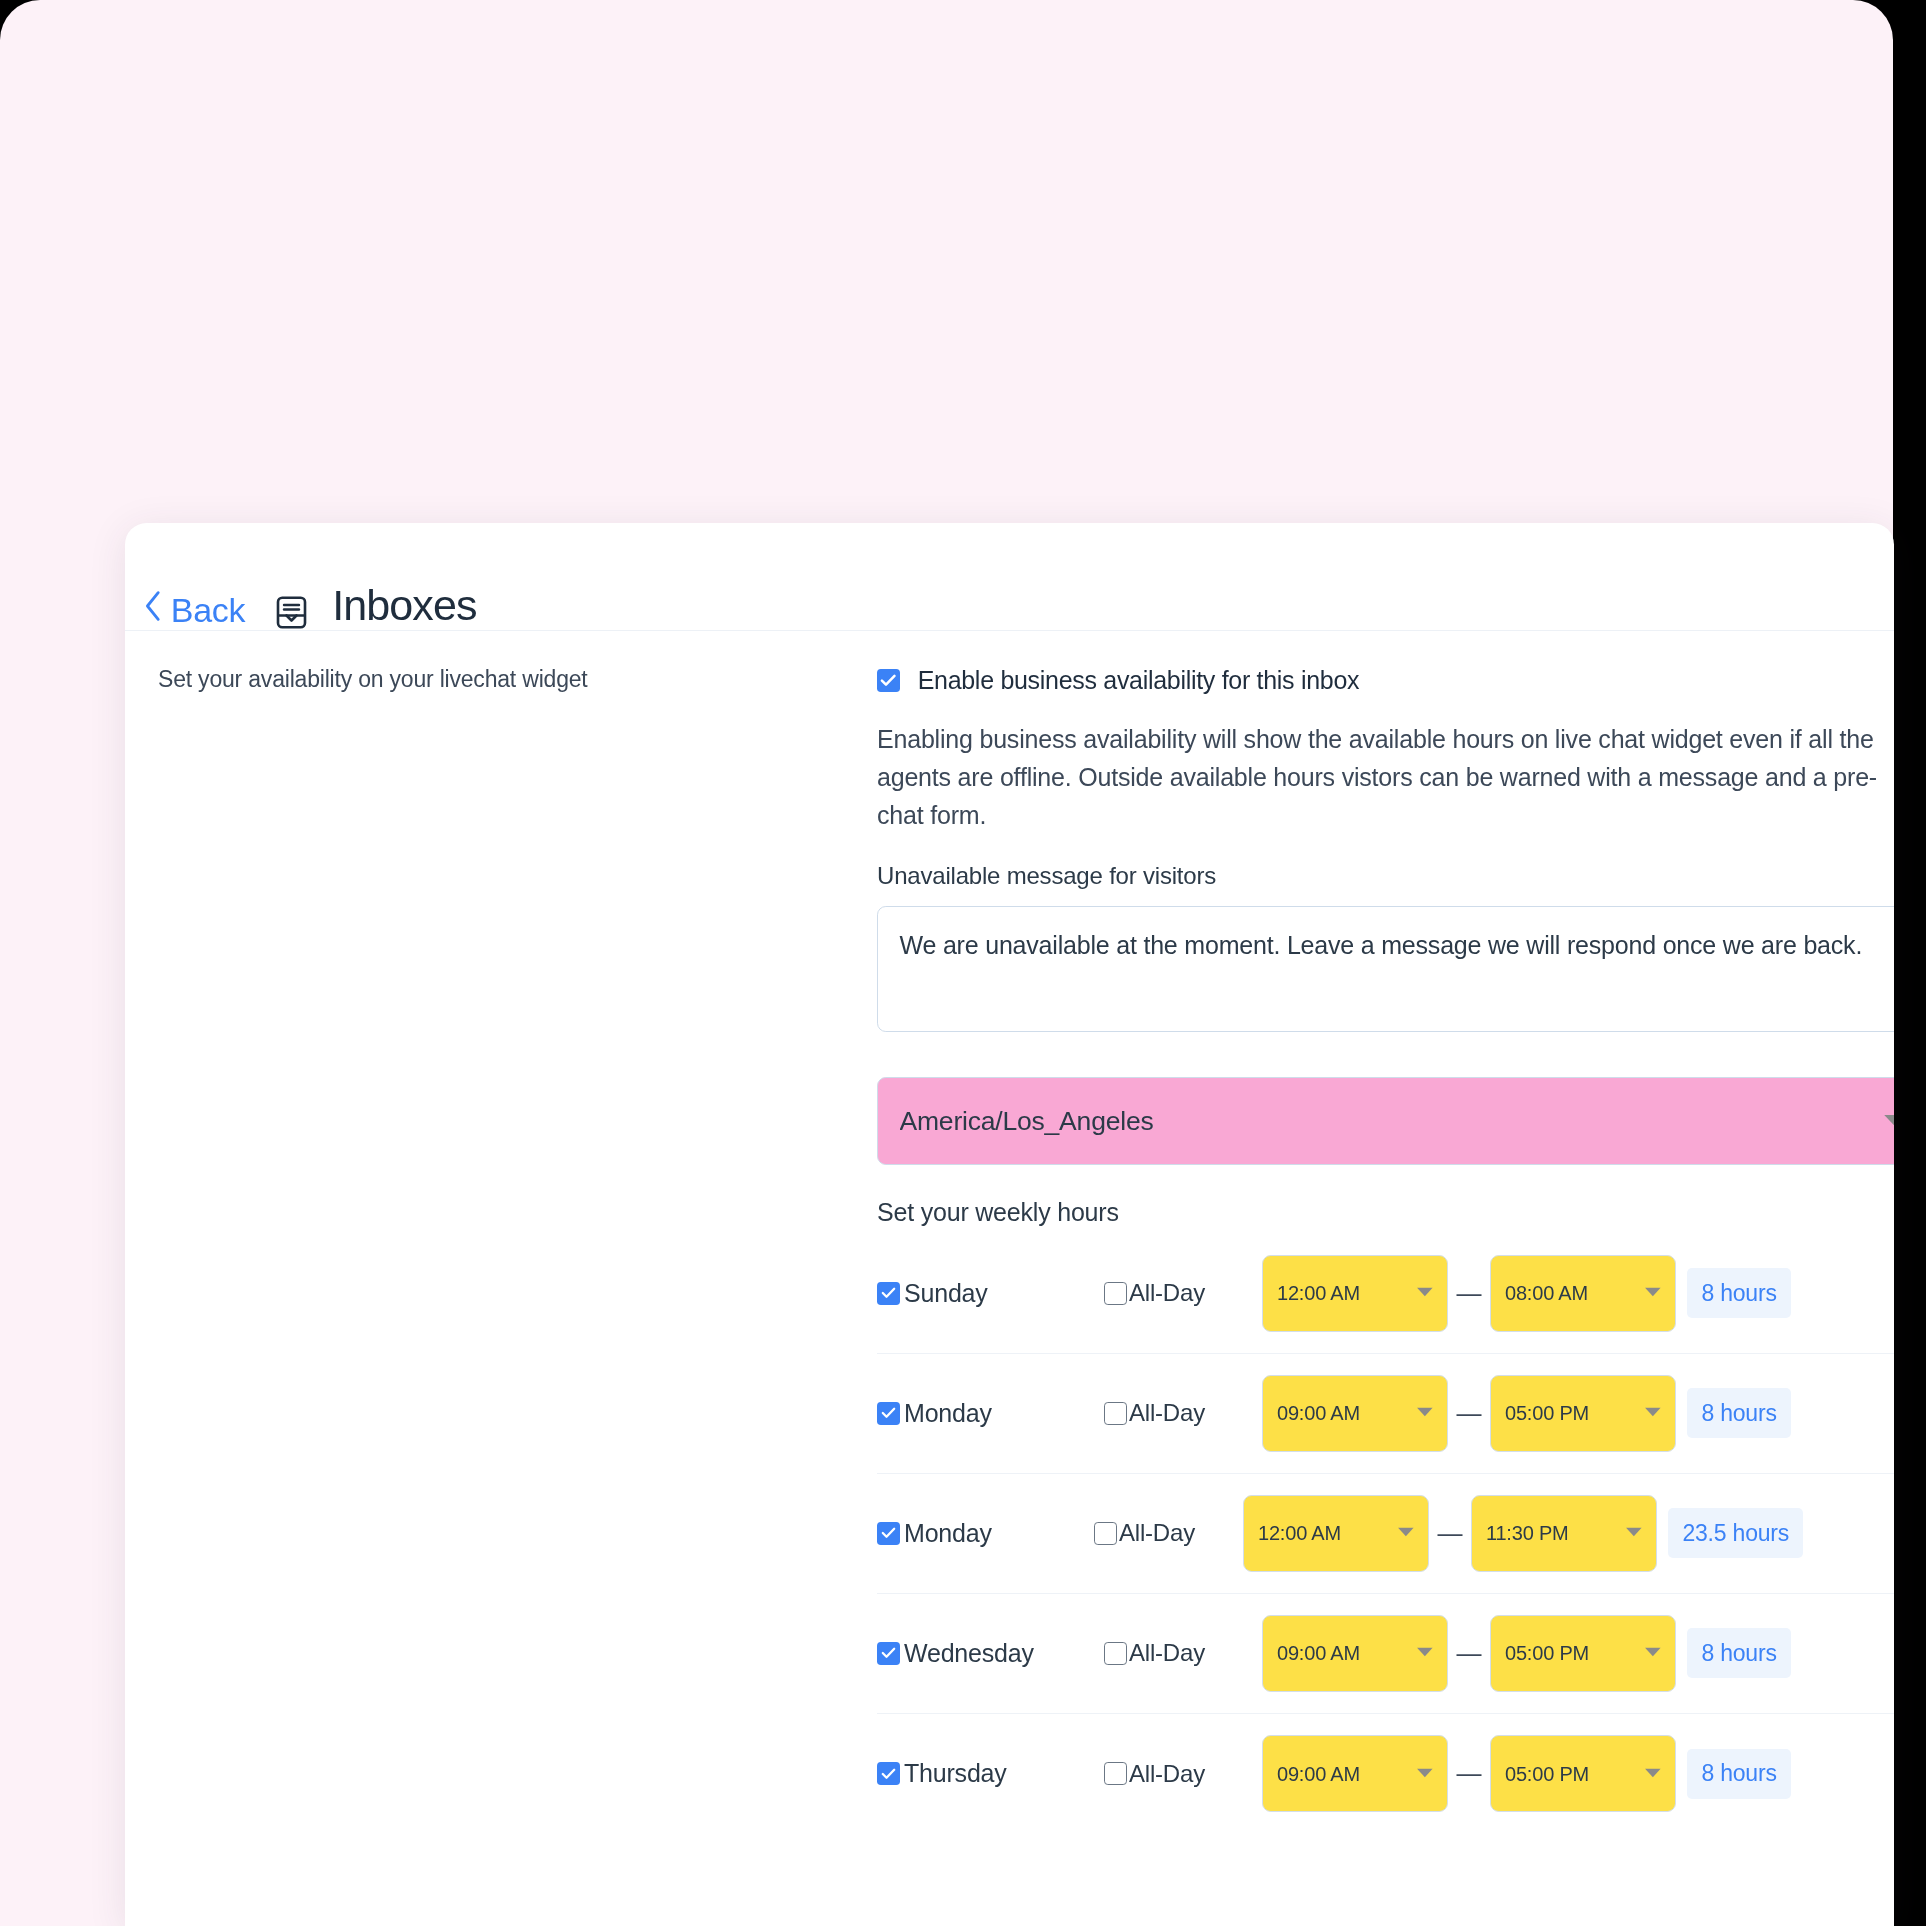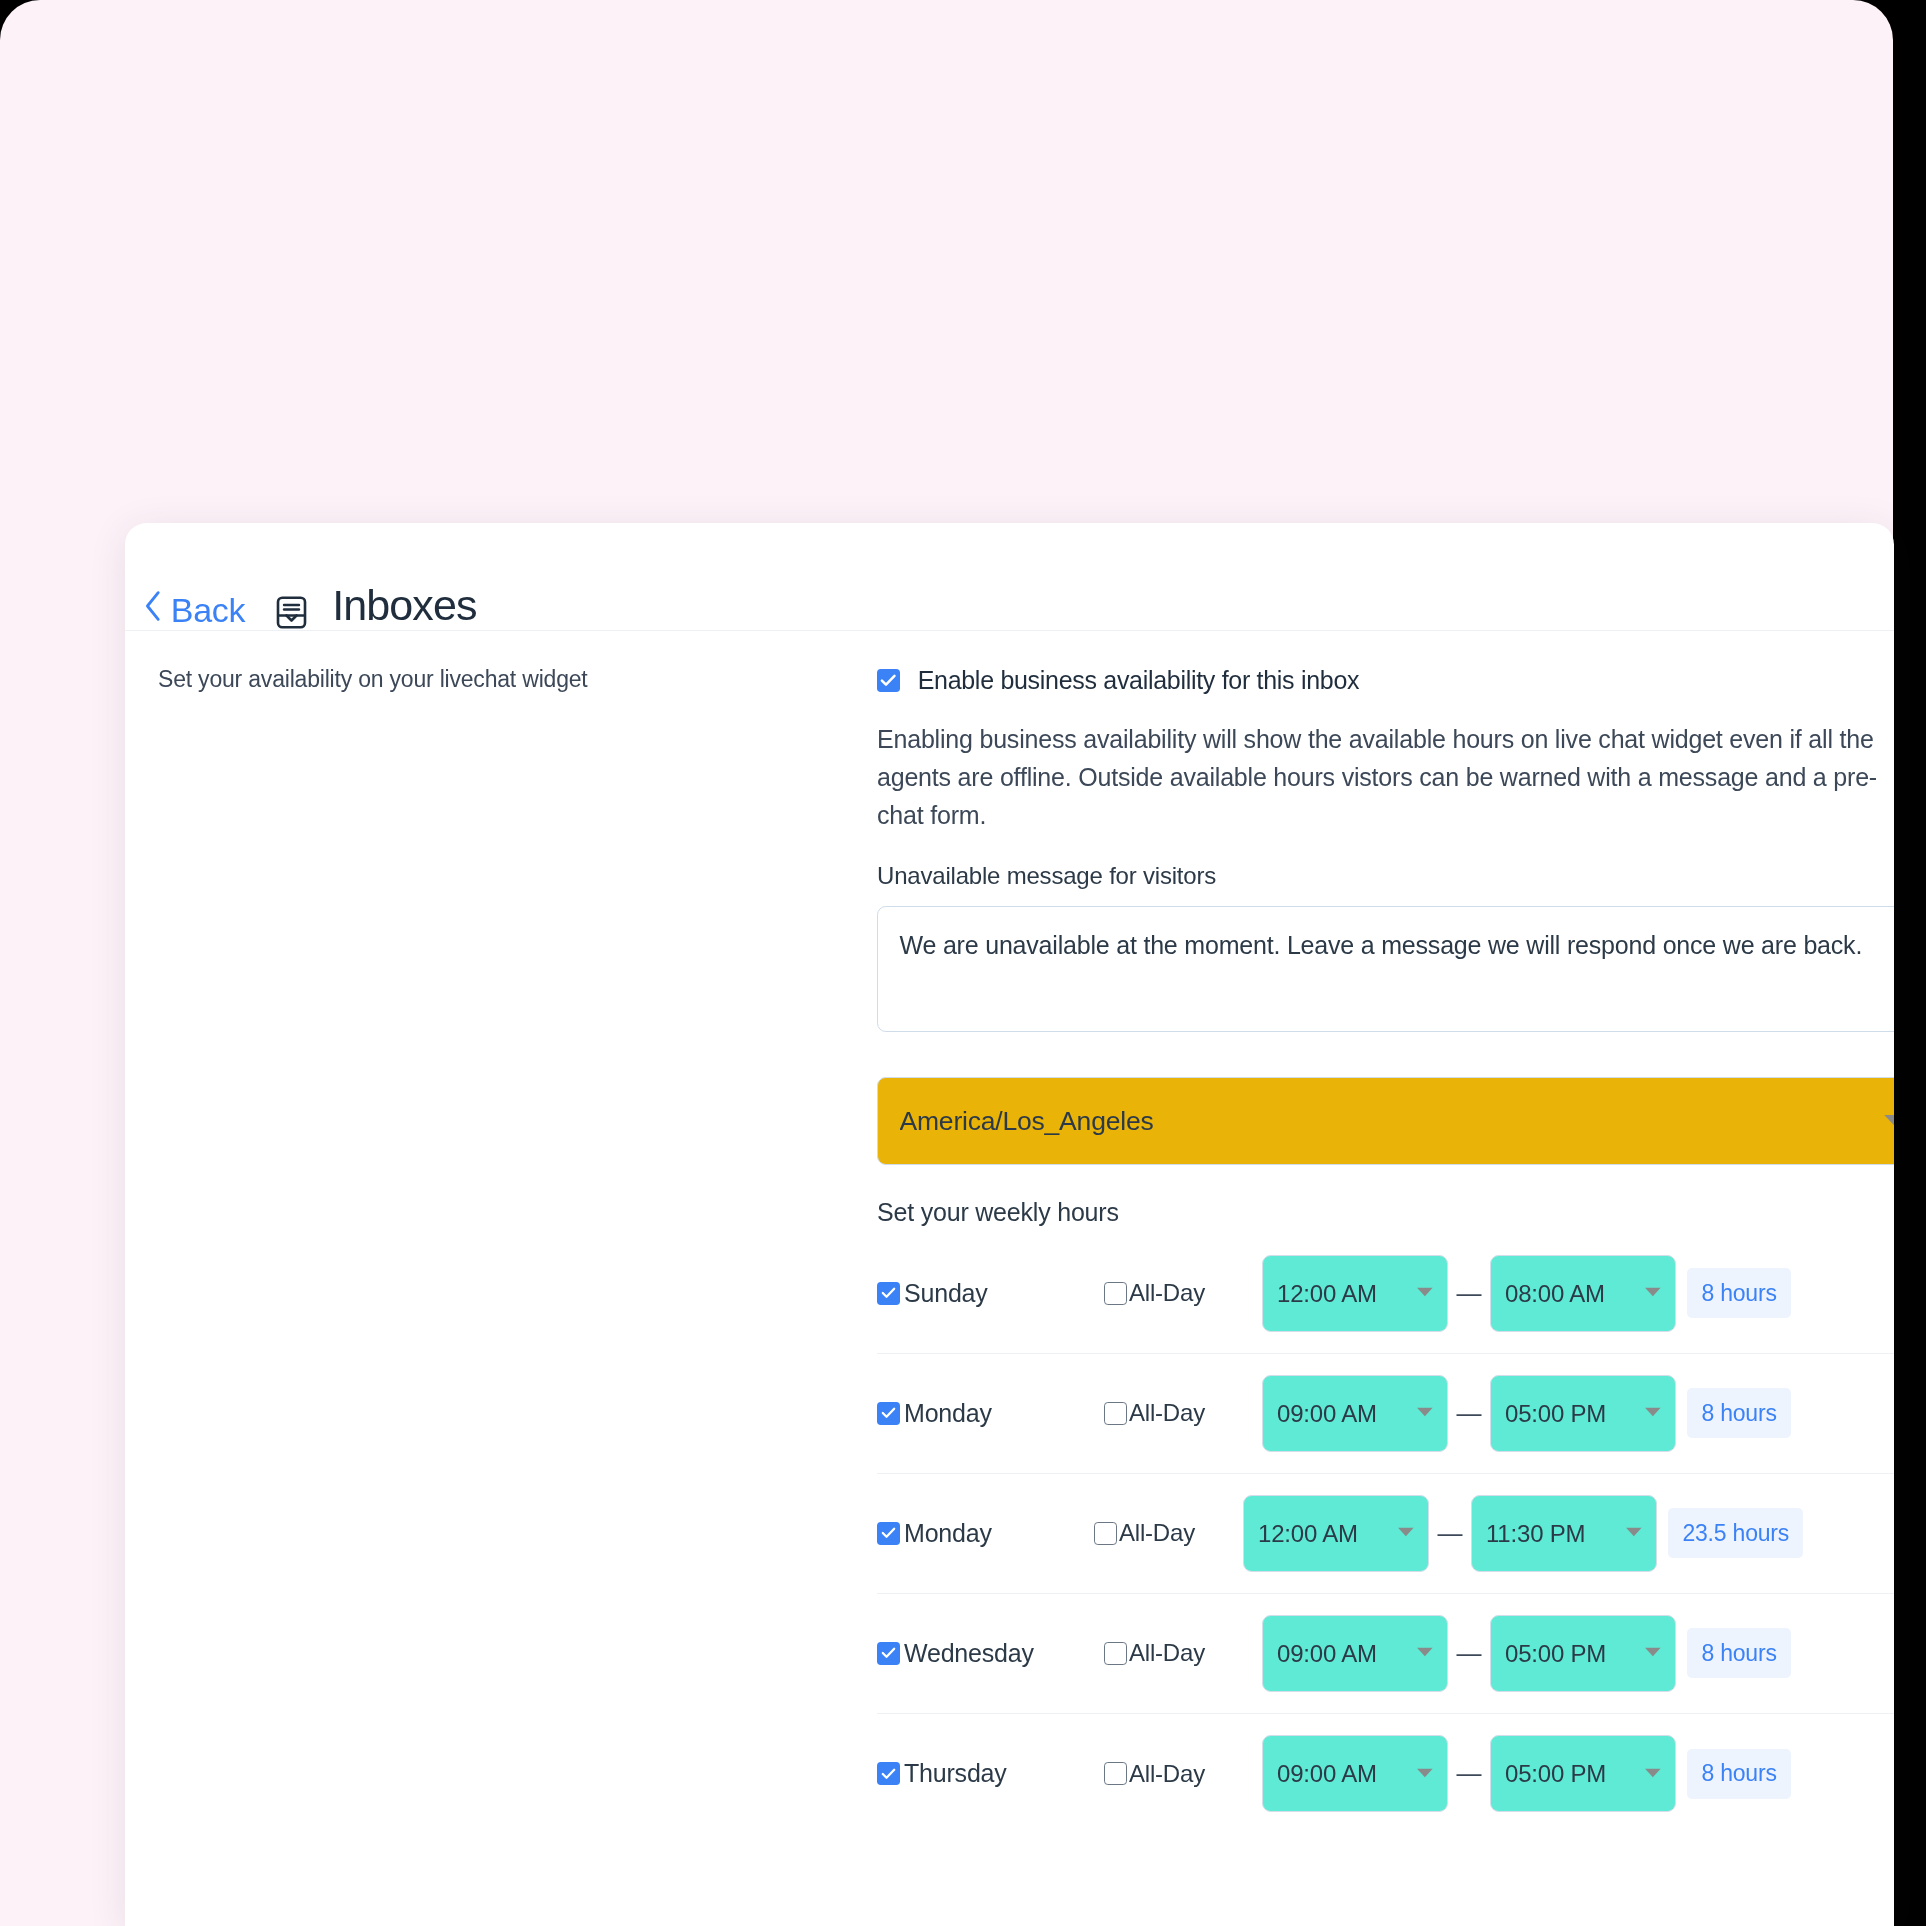--- a/index.html
+++ b/index.html
@@ -167,21 +167,21 @@
   #timezone-select-wrap {
     position: relative;
     width: 1049px;
     height: 88px;
   }
   #timezone-select {
     width: 100%;
     height: 100%;
     border: 1.3px solid #CFDCEA;
     border-radius: 8.8px;
-    background: #eab308;
+    background: #f9a8d4;
     padding: 0 51px 0 21.5px;
     font-family: "Liberation Sans", sans-serif;
     font-size: 26.5px;
     color: #2C3A48;
     letter-spacing: -0.2px;
     appearance: none;
     -webkit-appearance: none;
     outline: none;
     cursor: pointer;
   }
@@ -241,24 +241,24 @@
     position: relative;
     width: 186px;
     height: 77px;
     flex-shrink: 0;
   }
   .time-select {
     width: 100%;
     height: 100%;
     border: 1.3px solid #D3DEEA;
     border-radius: 8.8px;
-    background: #5eead4;
+    background: #fde047;
     padding: 0 40px 0 14px;
     font-family: "Liberation Sans", sans-serif;
-    font-size: 24px;
+    font-size: 20px;
     color: #2C3A48;
     letter-spacing: -0.2px;
     appearance: none;
     -webkit-appearance: none;
     outline: none;
     cursor: pointer;
   }
   .time-caret {
     position: absolute;
     right: 14px;

